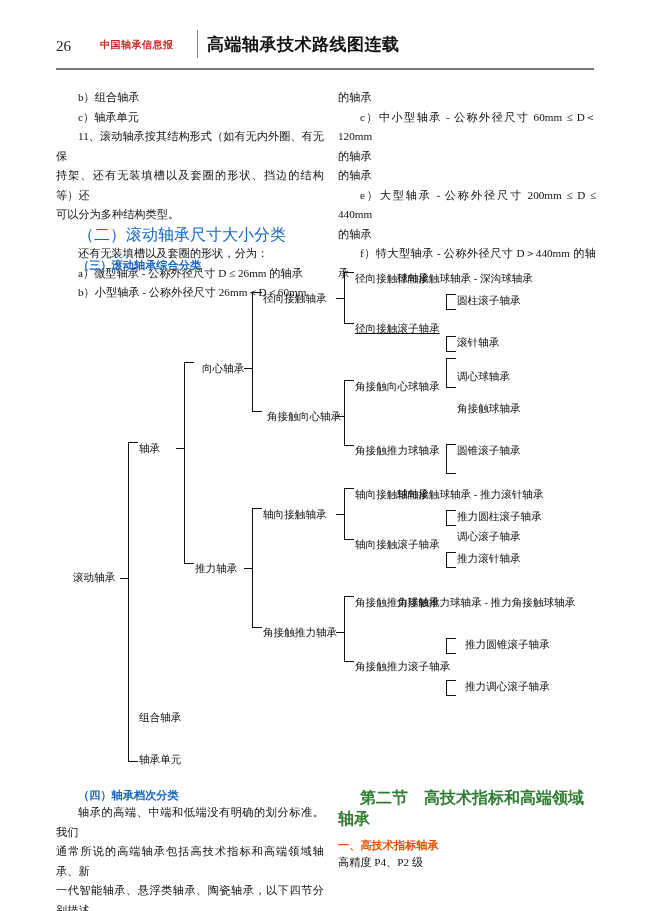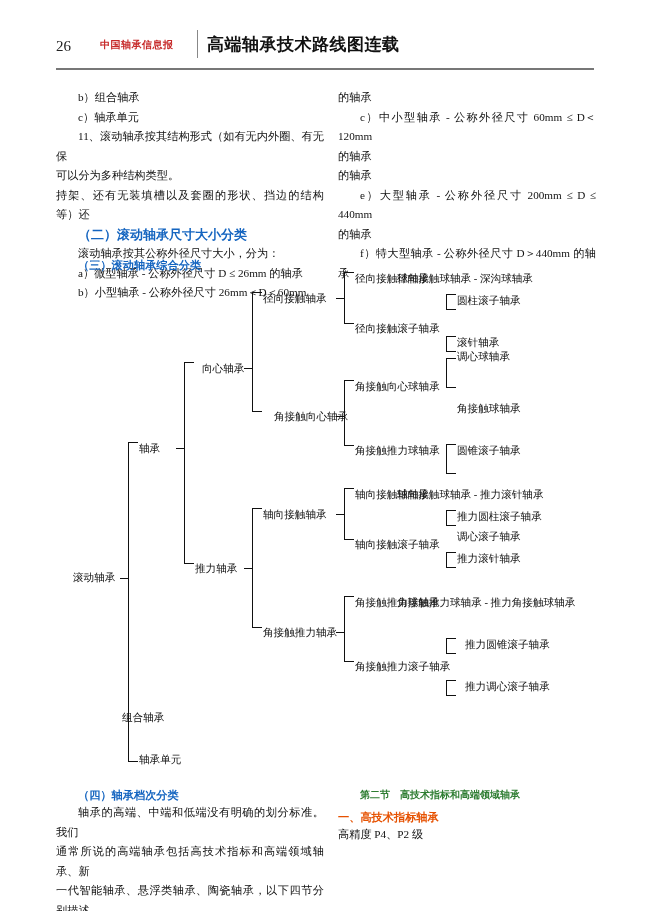--- a/index.html
+++ b/index.html
@@ -68,23 +68,23 @@
     color: #111;
     font-family: "Liberation Serif", "DejaVu Serif", serif;
   }
   #col-left-top  { left: 56px;  top: 88px;  width: 268px; }
   #col-right-top { left: 338px; top: 88px;  width: 258px; }
 
   .para { margin: 0 0 0 0; text-align: justify; }
   .indent2 { text-indent: 22px; }
   .subhead {
     color: #1565c0;
-    font-weight: bold;
+    font-weight: normal;
     text-indent: 22px;
-    font-size: 13px;
+    font-size: 16px;
   }
 
   
   #tree {
     position: absolute;
     left: 56px; top: 258px;
     width: 538px; height: 530px;
   }
   #tree-heading {
     position: absolute;
@@ -122,21 +122,21 @@
   .sec-head-blue {
     color: #1565c0;
     font-weight: bold;
     font-size: 11.2px;
     text-indent: 22px;
     font-family: "Liberation Serif", "DejaVu Serif", serif;
   }
   .sec-head-green {
     color: #2e7d32;
     font-weight: bold;
-    font-size: 10px;
+    font-size: 16px;
     text-indent: 22px;
     font-family: Liberation Sans, sans-serif;
   }
   .sec-head-orange {
     color: #e65100;
     font-weight: bold;
     font-size: 11.2px;
     font-family: "Liberation Serif", "DejaVu Serif", serif;
   }
   .body-line {
@@ -155,24 +155,24 @@
   <div id="journal-name">中国轴承信息报</div>
   <div id="header-divider"></div>
   <div id="header-title">高端轴承技术路线图连载</div>
   <div id="header-rule"></div>
 </div>
 
 <div id="col-left-top" class="col-text">
   <div class="para indent2">b）组合轴承</div>
   <div class="para indent2">c）轴承单元</div>
   <div class="para indent2">11、滚动轴承按其结构形式（如有无内外圈、有无保</div>
+  <div class="para">持架、还有无装填槽以及套圈的形状、挡边的结构等）还</div>
   <div class="para">可以分为多种结构类型。</div>
-  <div class="para">持架、还有无装填槽以及套圈的形状、挡边的结构等）还</div>
   <div class="para subhead">（二）滚动轴承尺寸大小分类</div>
-  <div class="para indent2">滚动轴承按其公称外径尺寸大小，分为：</div>
+  <div class="para indent2">还有无装填槽以及套圈的形状，分为：</div>
   <div class="para indent2">a）微型轴承 - 公称外径尺寸 D ≤ 26mm 的轴承</div>
   <div class="para indent2">b）小型轴承 - 公称外径尺寸 26mm＜D＜60mm</div>
 </div>
 
 <div id="col-right-top" class="col-text">
   <div class="para">的轴承</div>
   <div class="para indent2">c）中小型轴承 - 公称外径尺寸 60mm ≤ D＜120mm</div>
   <div class="para">的轴承</div>
   <div class="para">的轴承</div>
   <div class="para indent2">e）大型轴承 - 公称外径尺寸 200mm ≤ D ≤ 440mm</div>
@@ -182,44 +182,44 @@
 
 <div id="tree">
   <div id="tree-heading">（三）滚动轴承综合分类</div>
 
   <div class="node" style="left:17px; top:313px;">滚动轴承</div>
 
   <div class="brace" style="left:72px; top:184px; height:318px;"></div>
   <div class="hline" style="left:64px; top:320px; width:9px;"></div>
 
   <div class="node" style="left:83px; top:184px;">轴承</div>
-  <div class="node" style="left:66px; top:453px;">组合轴承</div>
+  <div class="node" style="left:83px; top:453px;">组合轴承</div>
   <div class="node" style="left:83px; top:495px;">轴承单元</div>
 
   <div class="brace" style="left:128px; top:104px; height:200px;"></div>
   <div class="hline" style="left:120px; top:190px; width:9px;"></div>
 
   <div class="node" style="left:139px; top:104px;padding-left:7px;">向心轴承</div>
   <div class="node" style="left:139px; top:304px;">推力轴承</div>
 
   <div class="brace" style="left:196px; top:34px; height:118px;"></div>
   <div class="hline" style="left:188px; top:110px; width:9px;"></div>
 
   <div class="brace" style="left:196px; top:250px; height:118px;"></div>
   <div class="hline" style="left:188px; top:310px; width:9px;"></div>
 
   <div class="node" style="left:207px; top:34px;">径向接触轴承</div>
-  <div class="node" style="left:218px; top:152px;">角接触向心轴承</div>
+  <div class="node" style="left:211px; top:152px;">角接触向心轴承</div>
   <div class="node" style="left:207px; top:250px;">轴向接触轴承</div>
   <div class="node" style="left:207px; top:368px;">角接触推力轴承</div>
 
   <div class="brace" style="left:288px; top:14px; height:50px;"></div>
   <div class="hline" style="left:280px; top:40px; width:9px;"></div>
   <div class="node" style="left:299px; top:14px;">径向接触球轴承</div>
-  <div class="node" style="left:299px; top:64px;">径向接触滚子轴承</div>
+  <div class="node" style="left:299px; top:64px;text-decoration:underline;">径向接触滚子轴承</div>
 
   <div class="brace" style="left:288px; top:122px; height:64px;"></div>
   <div class="hline" style="left:280px; top:158px; width:9px;"></div>
   <div class="node" style="left:299px; top:122px;">角接触向心球轴承</div>
   <div class="node" style="left:299px; top:186px;">角接触推力球轴承</div>
 
   <div class="brace" style="left:288px; top:230px; height:50px;"></div>
   <div class="hline" style="left:280px; top:256px; width:9px;"></div>
   <div class="node" style="left:299px; top:230px;">轴向接触球轴承</div>
   <div class="node" style="left:299px; top:280px;">轴向接触滚子轴承</div>
@@ -231,21 +231,21 @@
 
   <div class="node" style="left:341px; top:14px;">径向接触球轴承 - 深沟球轴承</div>
 
   <div class="brace" style="left:390px; top:36px; height:14px;"></div>
   <div class="node" style="left:401px; top:36px;">圆柱滚子轴承</div>
 
   <div class="brace" style="left:390px; top:78px; height:14px;"></div>
   <div class="node" style="left:401px; top:78px;">滚针轴承</div>
 
   <div class="brace" style="left:390px; top:100px; height:28px;"></div>
-  <div class="node" style="left:401px; top:92px;">调心球轴承</div>
+  <div class="node" style="left:401px; top:112px;">调心球轴承</div>
   <div class="node" style="left:401px; top:144px;">角接触球轴承</div>
 
   <div class="brace" style="left:390px; top:186px; height:28px;"></div>
   <div class="node" style="left:401px; top:186px;">圆锥滚子轴承</div>
   <div class="node" style="left:401px; top:228px;margin-top:44px;">调心滚子轴承</div>
 
   <div class="node" style="left:341px; top:230px;">轴向接触球轴承 - 推力滚针轴承</div>
 
   <div class="brace" style="left:390px; top:252px; height:14px;"></div>
   <div class="node" style="left:401px; top:252px;">推力圆柱滚子轴承</div>

